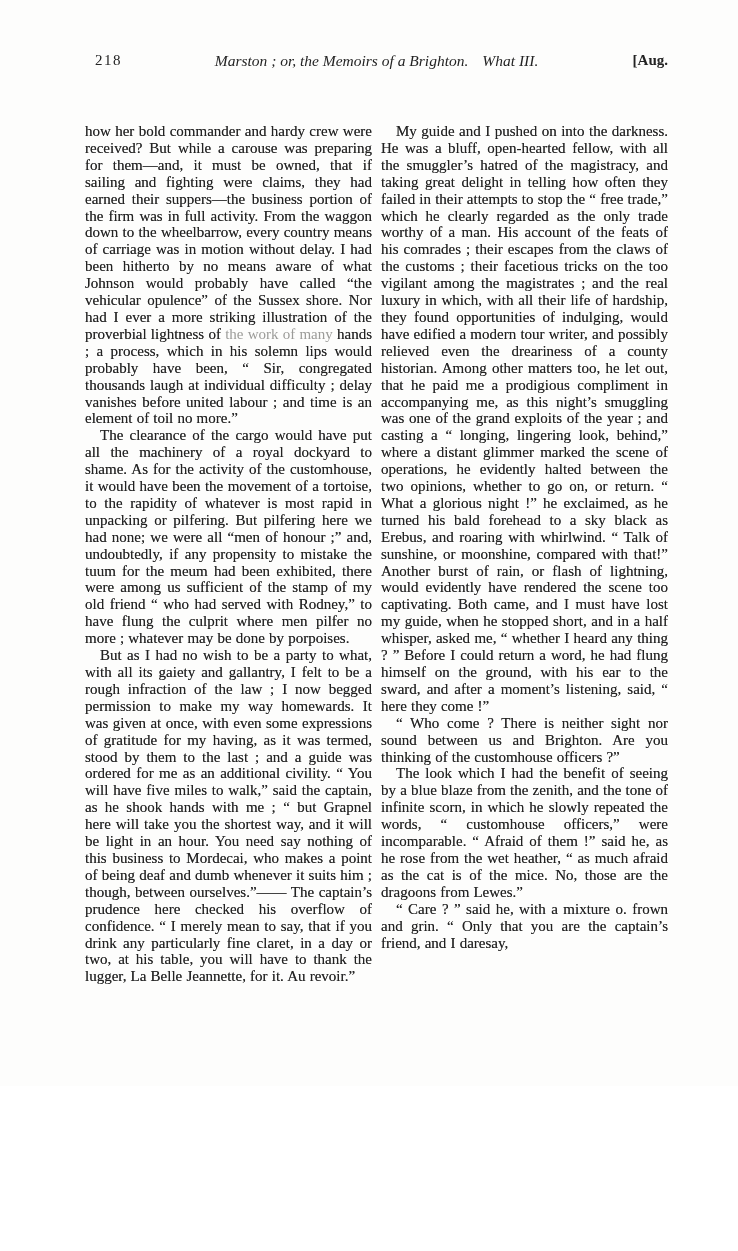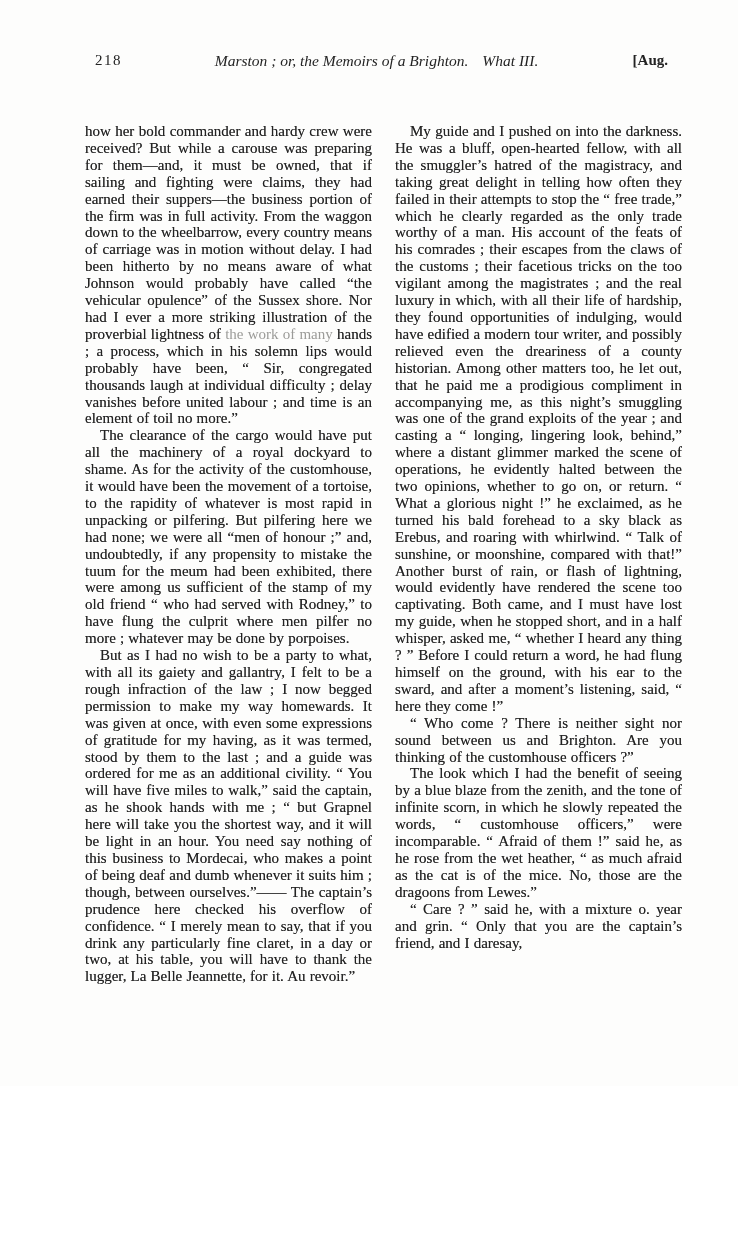--- a/index.html
+++ b/index.html
@@ -45,21 +45,21 @@
     top: 83px;
     width: 287px;
     font-size: 15px;
     line-height: 16.9px;
     text-align: justify;
     word-spacing: 0.4px;
     text-shadow: 0 0 0.5px rgba(10,10,10,0.55);
     margin-top: 40px;
   }
   .col-left  { left: 85px; }
-  .col-right { left: 395px; }
+  .col-right { left: 381px; }
   .para { margin: 0; }
   .para.indent { text-indent: 15px; }
   .italic { }
   .faded { color: #9b9b98; text-shadow: none; }
   .scan-bar {
     position: absolute;
     left: 673px;
     top: 1219px;
     width: 37px;
     height: 4px;
@@ -88,19 +88,19 @@
   <div class="col col-left">
       <p class="para"><span>how her bold commander and hardy crew were received? But while a carouse was preparing for them—and, it must be owned, that if sailing and fighting were claims, they had earned their suppers—the business portion of the firm was in full activity. From the waggon down to the wheelbarrow, every country means of carriage was in motion without delay. I had been hitherto by no means aware of what Johnson would probably have called “the vehicular opulence” of the Sussex shore. Nor had I ever a more striking illustration of the proverbial lightness of </span><span class="faded">the work of many</span><span> hands ; a process, which in his solemn lips would probably have been, “ Sir, congregated thousands laugh at individual difficulty ; delay vanishes before united labour ; and time is an element of toil no more.”</span></p>
       <p class="para indent"><span>The clearance of the cargo would have put all the machinery of a royal dockyard to shame.  As for the activity of the customhouse, it would have been the movement of a tortoise, to the rapidity of whatever is most rapid in unpacking or pilfering.  But pilfering here we had none; we were all “men of honour ;” and, undoubtedly, if any propensity to mistake the </span><span class="italic">tuum</span><span> for the </span><span class="italic">meum</span><span> had been exhibited, there were among us sufficient of the stamp of my old friend “ who had served with Rodney,” to have flung the culprit where men pilfer no more ; whatever may be done by porpoises.</span></p>
       <p class="para indent"><span>But as I had no wish to be a party to what, with all its gaiety and gallantry, I felt to be a rough infraction of the law ; I now begged permission to make my way homewards.  It was given at once, with even some expressions of gratitude for my having, as it was termed, stood by them to the last ; and a guide was ordered for me as an additional civility.  “ You will have five miles to walk,” said the captain, as he shook hands with me ; “ but Grapnel here will take you the shortest way, and it will be light in an hour.  You need say nothing of this business to Mordecai, who makes a point of being deaf and dumb whenever it suits him ; though, between ourselves.”—— The captain’s prudence here checked his overflow of confidence.  “ I merely mean to say, that if you drink any particularly fine claret, in a day or two, at his table, you will have to thank the lugger, La Belle Jeannette, for it.  </span><span class="italic">Au revoir.</span><span>”</span></p>
     </div>
 
   <div class="col col-right">
       <p class="para indent"><span>My guide and I pushed on into the darkness.  He was a bluff, open-hearted fellow, with all the smuggler’s hatred of the magistracy, and taking great delight in telling how often they failed in their attempts to stop the “ free trade,” which he clearly regarded as the only trade worthy of a man.  His account of the feats of his comrades ; their escapes from the claws of the customs ; their facetious tricks on the too vigilant among the magistrates ; and the real luxury in which, with all their life of hardship, they found opportunities of indulging, would have edified a modern tour writer, and possibly relieved even the dreariness of a county historian. Among other matters too, he let out, that he paid me a prodigious compliment in accompanying me, as this night’s smuggling was one of the grand exploits of the year ; and casting a “ longing, lingering look, behind,” where a distant glimmer marked the scene of operations, he evidently halted between the two opinions, whether to go on, or return.  “ What a glorious night !” he exclaimed, as he turned his bald forehead to a sky black as Erebus, and roaring with whirlwind.  “ Talk of sunshine, or moonshine, compared with that!” Another burst of rain, or flash of lightning, would evidently have rendered the scene too captivating.  Both came, and I must have lost my guide, when he stopped short, and in a half whisper, asked me, “ whether I heard any thing ? ”  Before I could return a word, he had flung himself on the ground, with his ear to the sward, and after a moment’s listening, said, “ here they come !”</span></p>
       <p class="para indent"><span>“ Who come ?   There is neither sight nor sound between us and Brighton.  Are you thinking of the customhouse officers ?”</span></p>
       <p class="para indent"><span>The look which I had the benefit of seeing by a blue blaze from the zenith, and the tone of infinite scorn, in which he slowly repeated the words, “ customhouse officers,” were incomparable.  “ Afraid of </span><span class="italic">them !</span><span>” said he, as he rose from the wet heather, “ as much afraid as the cat is of the mice.  No, those are the dragoons from Lewes.”</span></p>
-      <p class="para indent"><span>“ Care ? ” said he, with a mixture o. year and grin.  “ Only that you are the captain’s friend, and I daresay,</span></p>
+      <p class="para indent"><span>“ Care ? ” said he, with a mixture o. frown and grin.  “ Only that you are the captain’s friend, and I daresay,</span></p>
     </div>
 
   <div class="scan-speck"></div>
   <div class="scan-bar"></div>
 
 </div>
 
 </body></html>

